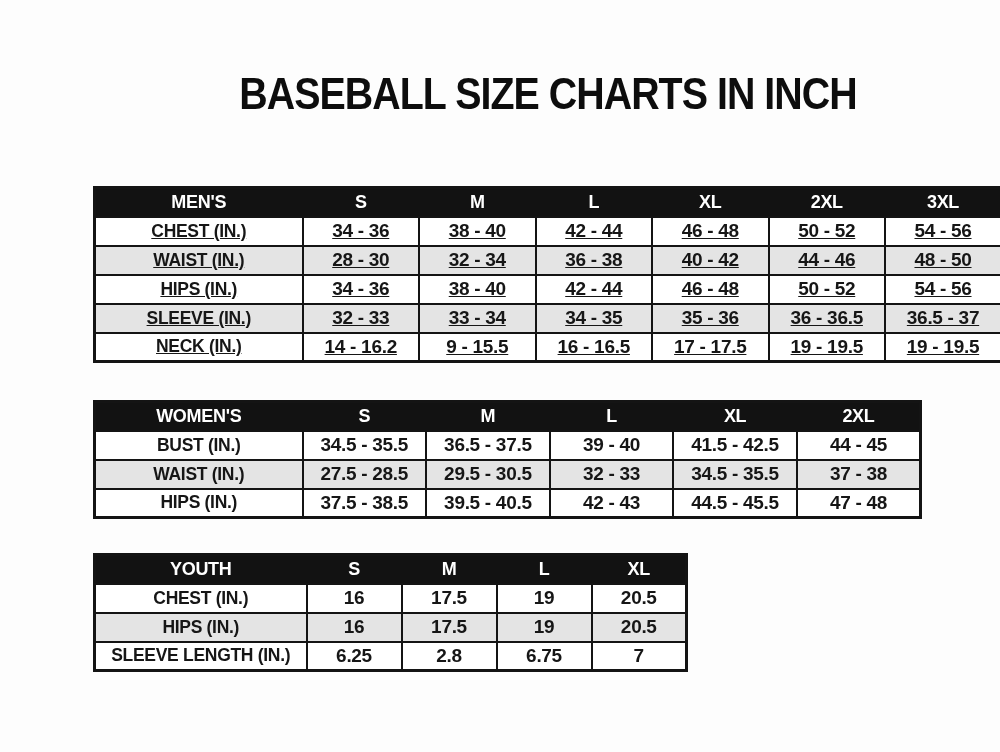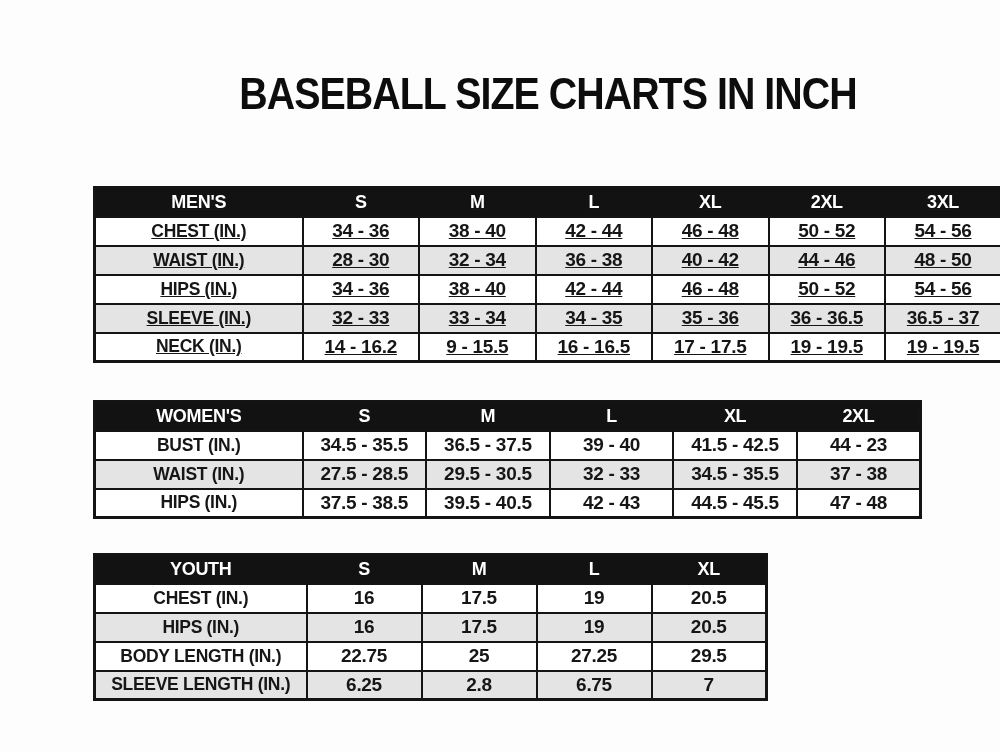--- a/index.html
+++ b/index.html
@@ -35,21 +35,21 @@
   }
   table.size-table{
     position:absolute;
     left:45px;
     border-collapse:collapse;
     table-layout:fixed;
     border:3px solid var(--border);
   }
   #mens-table{top:186px;width:910px;text-decoration:underline;}
   #womens-table{top:400px;width:829px;}
-  #youth-table{top:553px;width:675px;}
+  #youth-table{top:553px;width:595px;}
   col.c-label{width:208px;}
   #youth-table col.c-label{width:212px;}
   th,td{
     border:2px solid var(--border);
     height:29px;
     text-align:center;
     vertical-align:middle;
     font-weight:700;
     letter-spacing:-0.3px;
     overflow:hidden;
@@ -165,21 +165,21 @@
           <th>2XL</th>
         </tr>
       </thead>
       <tbody>
         <tr>
           <td class="lbl">BUST (IN.)</td>
           <td>34.5 - 35.5</td>
           <td>36.5 - 37.5</td>
           <td>39 - 40</td>
           <td>41.5 - 42.5</td>
-          <td>44 - 23</td>
+          <td>44 - 45</td>
         </tr>
         <tr>
           <td class="lbl">WAIST (IN.)</td>
           <td>27.5 - 28.5</td>
           <td>29.5 - 30.5</td>
           <td>32 - 33</td>
           <td>34.5 - 35.5</td>
           <td>37 - 38</td>
         </tr>
         <tr>
@@ -219,27 +219,20 @@
           <td>20.5</td>
         </tr>
         <tr>
           <td class="lbl">HIPS (IN.)</td>
           <td>16</td>
           <td>17.5</td>
           <td>19</td>
           <td>20.5</td>
         </tr>
         <tr>
-          <td class="lbl">BODY LENGTH (IN.)</td>
-          <td>22.75</td>
-          <td>25</td>
-          <td>27.25</td>
-          <td>29.5</td>
-        </tr>
-        <tr>
           <td class="lbl">SLEEVE LENGTH (IN.)</td>
           <td>6.25</td>
           <td>2.8</td>
           <td>6.75</td>
           <td>7</td>
         </tr>
       </tbody>
     </table>
 
 </div>

